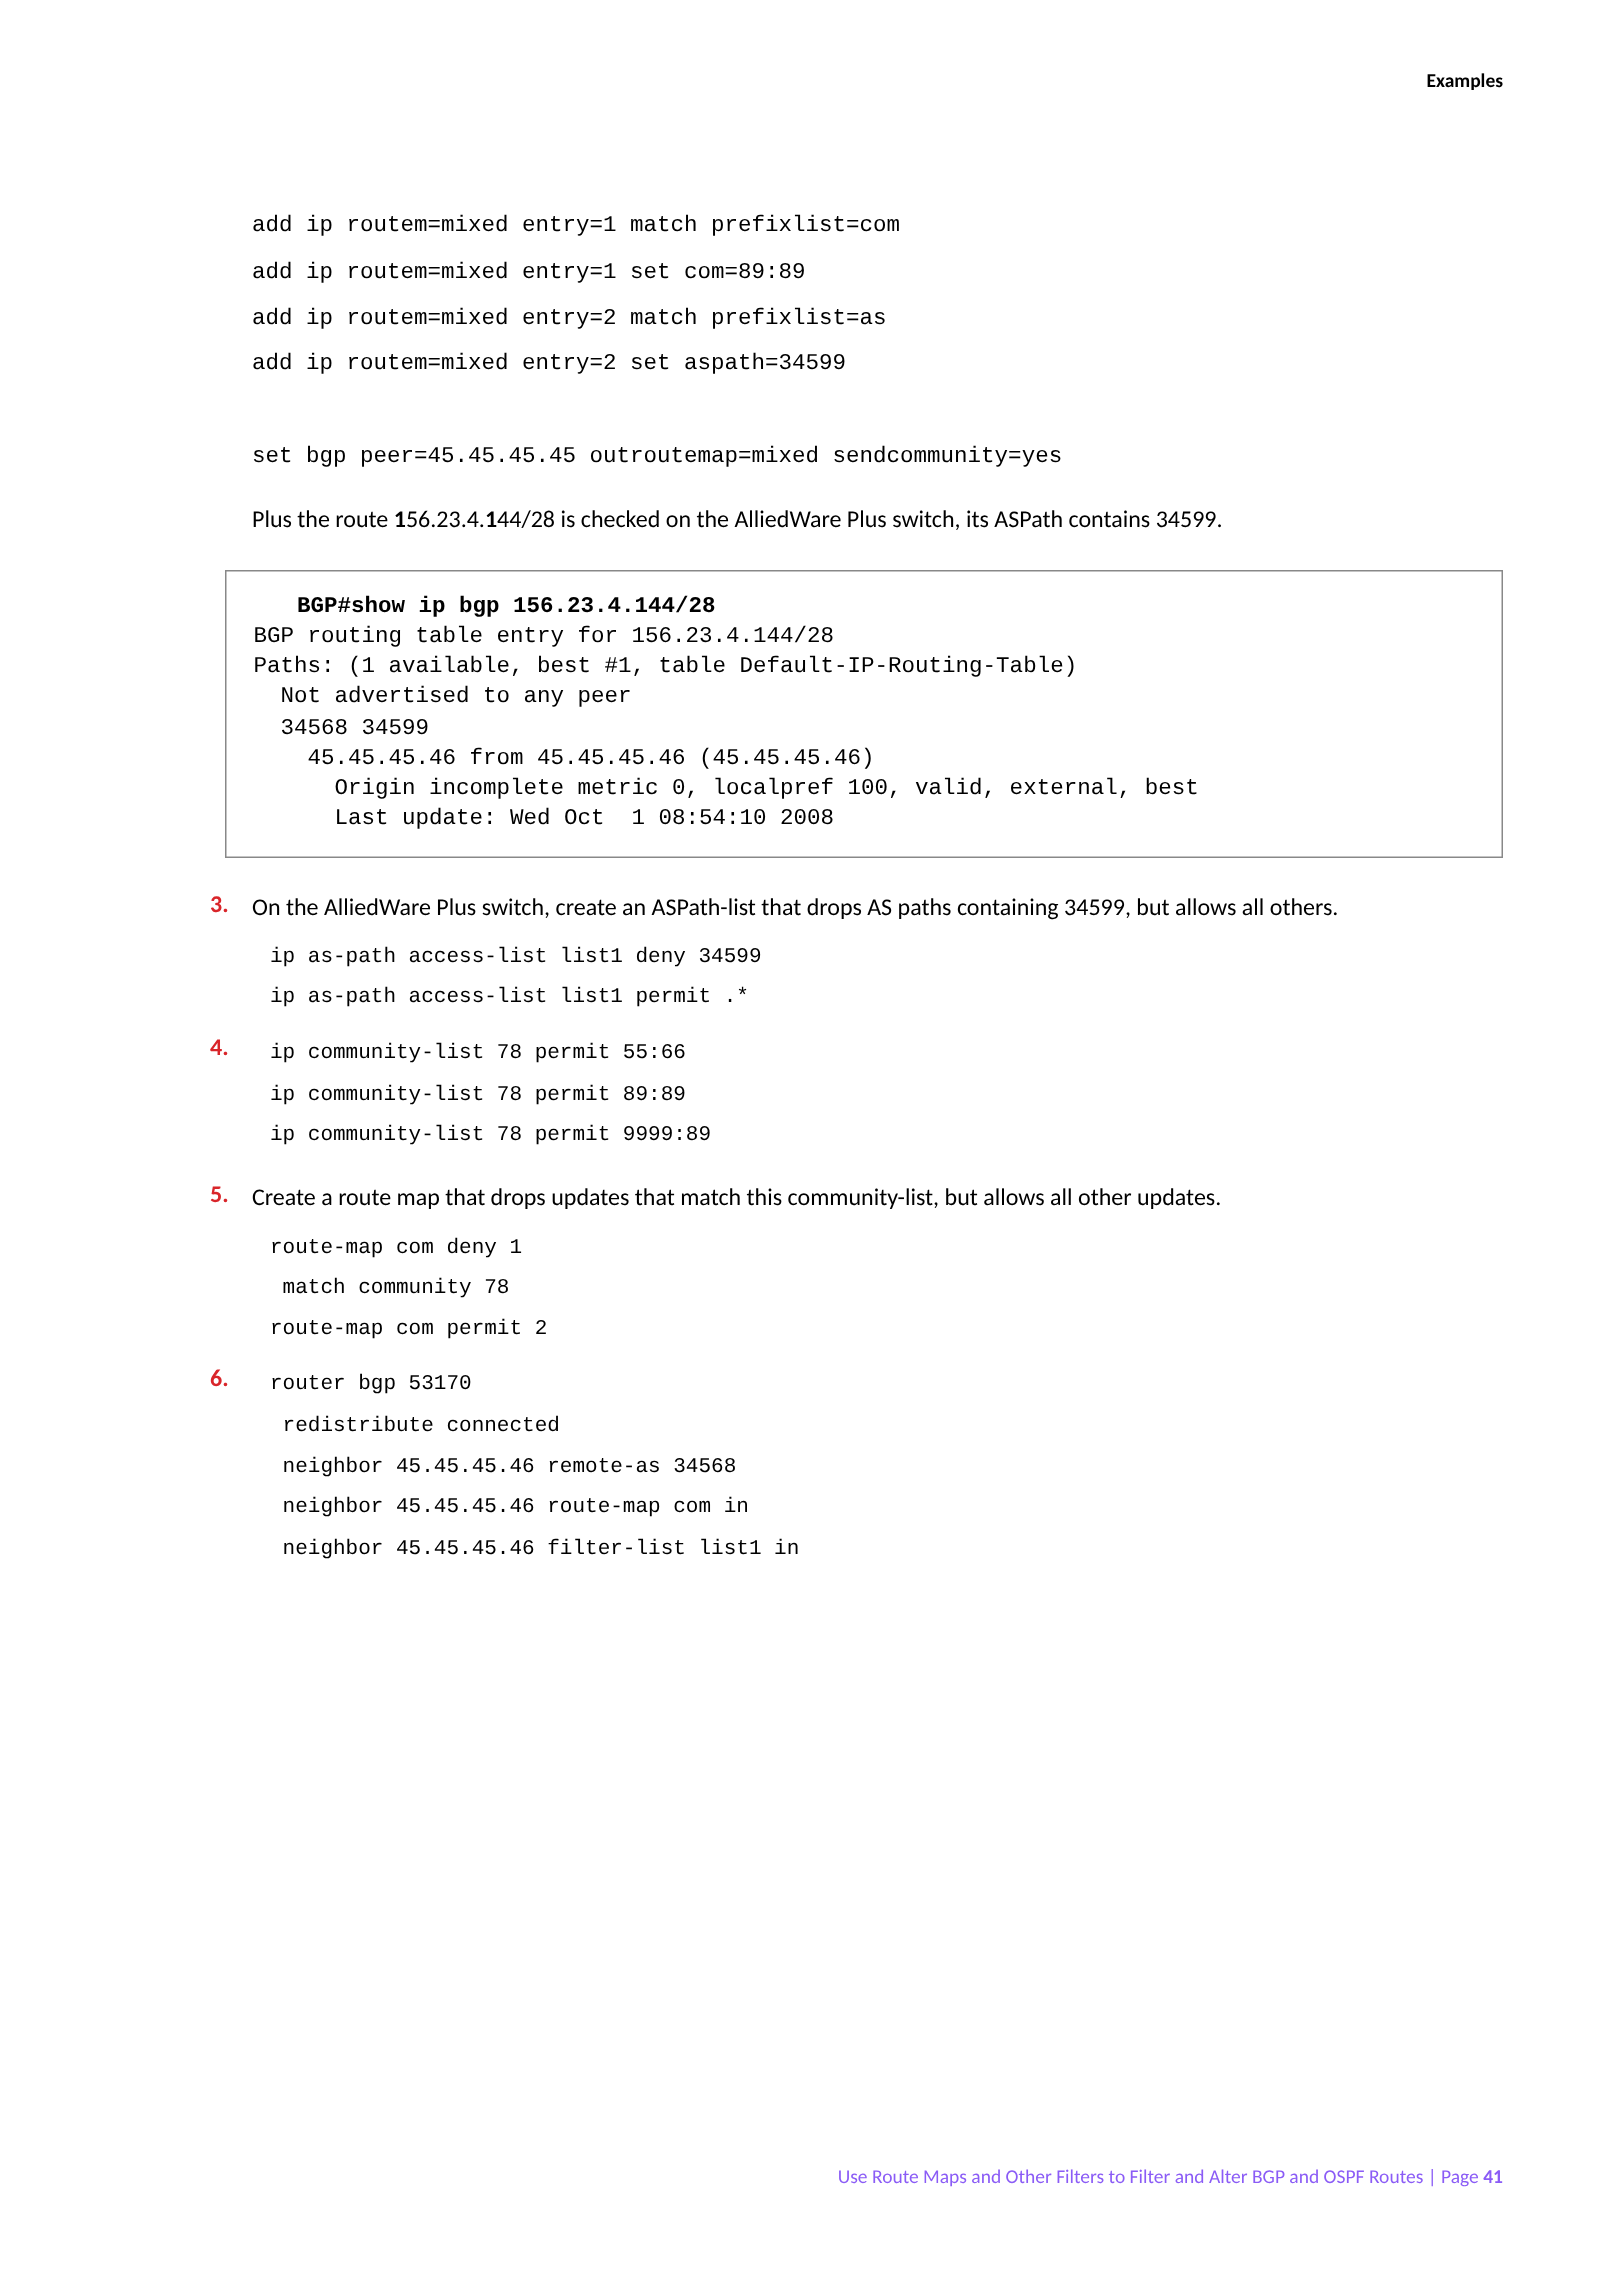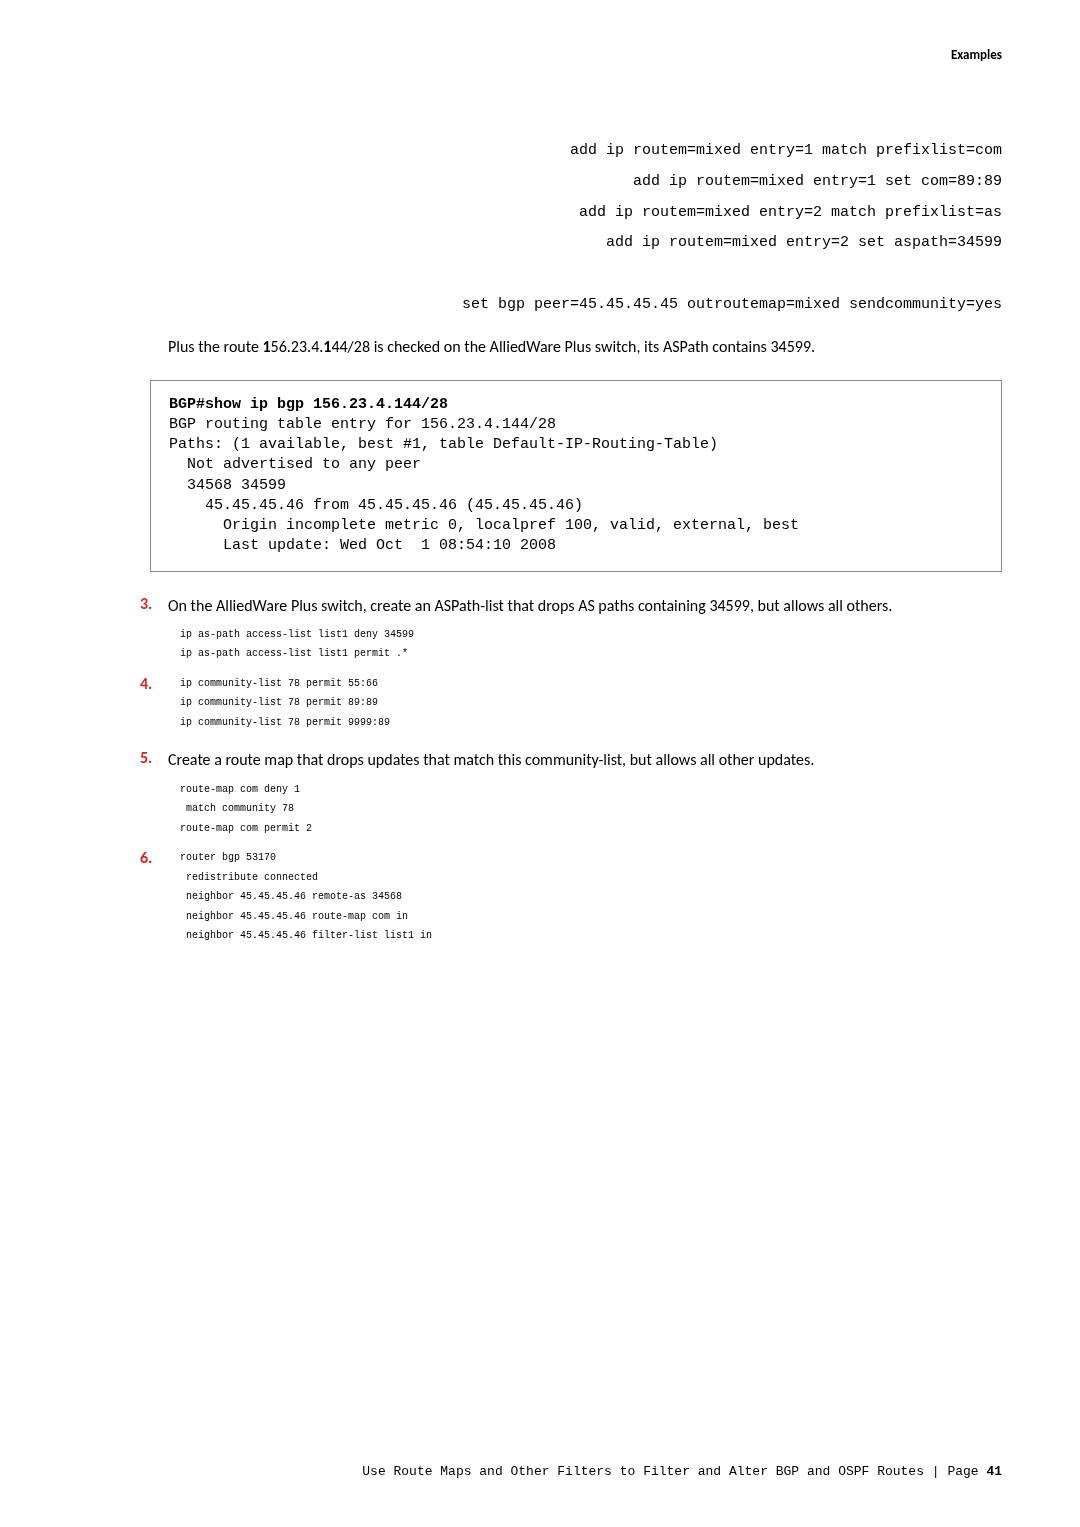--- a/index.html
+++ b/index.html
@@ -32,40 +32,40 @@
     margin-left: 90px;
     margin-top: 88px;
   }
   .code-block, .code-inline {
     font-family: "Courier New", Courier, monospace;
     font-size: 15px;
     white-space: pre;
   }
   .code-block {
     line-height: 2.05;
-    text-align: right;
   }
   .code-block-tight {
     font-family: "Courier New", Courier, monospace;
     font-size: 15px;
     white-space: pre;
     line-height: 1.35;
   }
   .prose {
     font-size: 16px;
     line-height: 1.45;
     margin: 14px 0;
   }
   .output-box {
     border: 1px solid #888;
     padding: 14px 18px;
     margin: 22px 0 22px -18px;
   }
   .output-box .code-block-tight .bold {
     font-weight: bold;
+    margin-left: 29px;
   }
   ol.steps {
     list-style: none;
     padding: 0;
     margin: 0 0 0 -28px;
   }
   ol.steps > li {
     position: relative;
     padding-left: 28px;
     margin-bottom: 10px;
@@ -73,32 +73,31 @@
   ol.steps > li > .num {
     position: absolute;
     left: 0;
     top: 0;
     color: #d9252a;
     font-weight: bold;
     font-size: 16px;
   }
   .step-code {
     font-family: "Courier New", Courier, monospace;
-    font-size: 10px;
+    font-size: 14px;
     white-space: pre;
     line-height: 1.95;
     margin: 8px 0 10px 12px;
   }
   .footer {
     position: absolute;
-    bottom: 48px;
+    bottom: 68px;
     right: 78px;
     font-size: 13px;
-    color: #000000;
-    font-family: Liberation Mono, monospace;
+    color: #8b5cf6;
   }
   .footer .pagenum {
     font-weight: bold;
   }
 </style>
 </head>
 <body>
 
 <div class="page">
   <div class="header-right">Examples</div>

